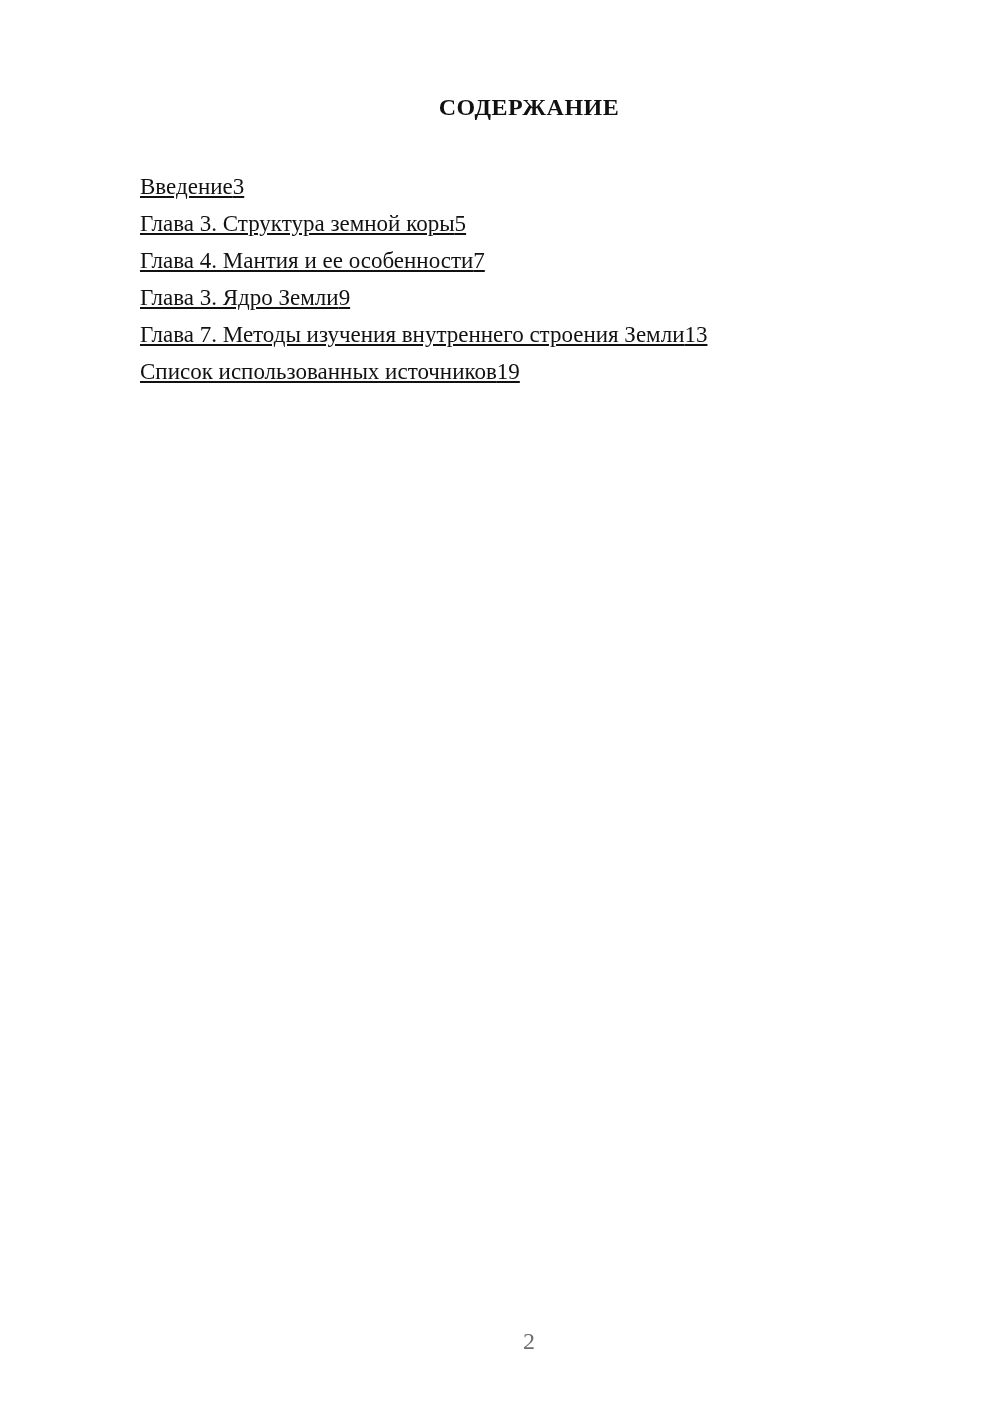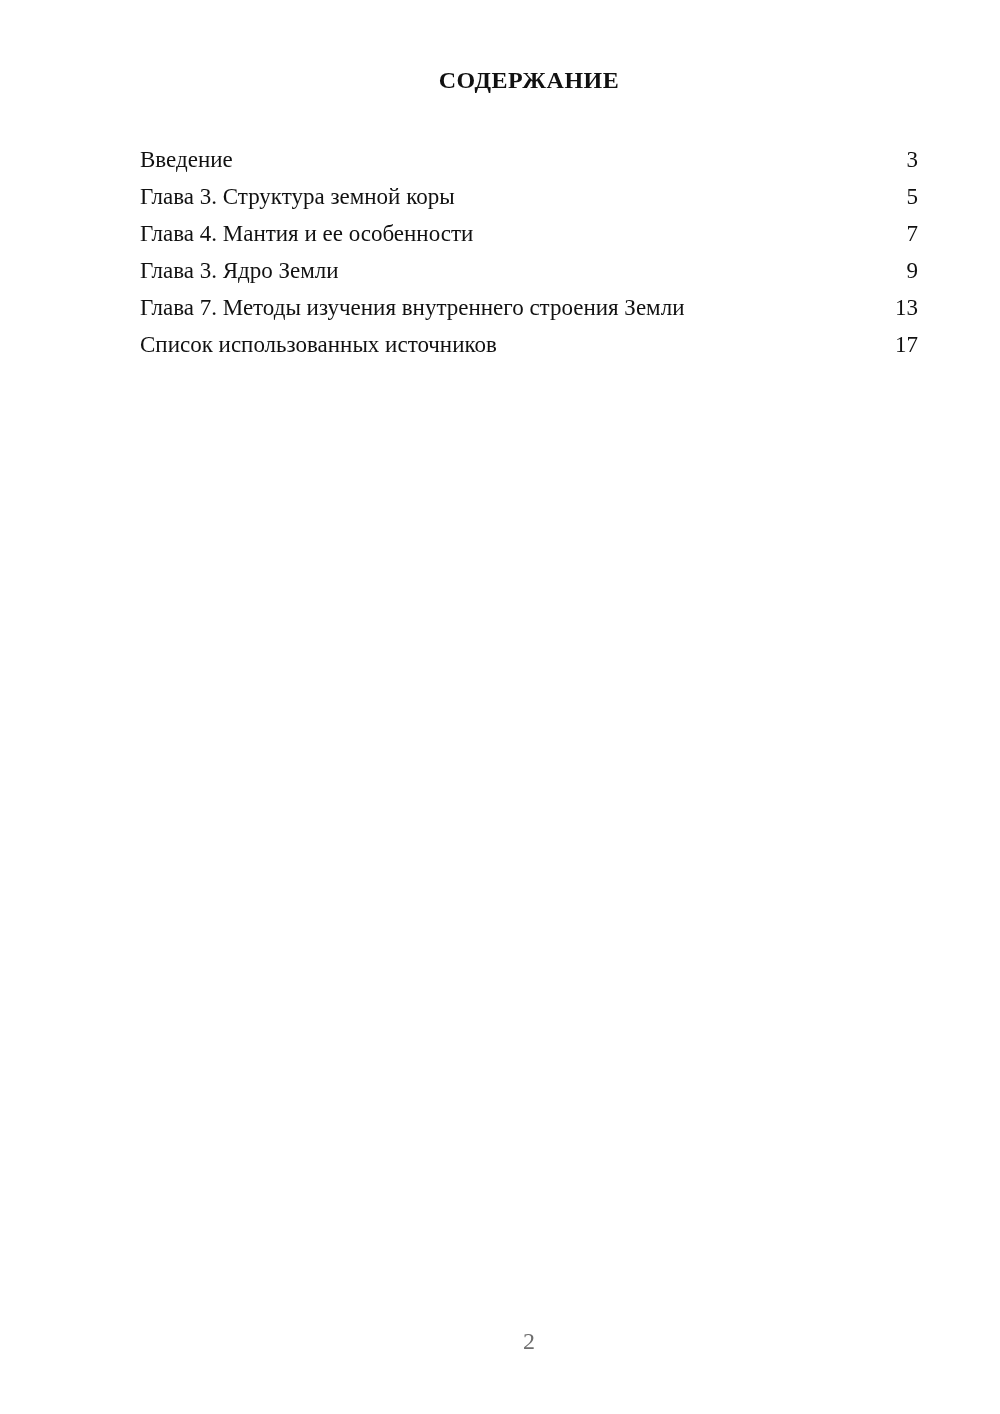--- a/index.html
+++ b/index.html
@@ -17,38 +17,39 @@
       box-sizing: border-box;
       margin: 0 auto;
       overflow: hidden;
     }
     .content {
       padding-left: 140px;
       padding-right: 82px;
     }
     .title {
       margin: 0;
-      padding-top: 66px;
+      padding-top: 93px;
       text-align: center;
       font-size: 24px;
       line-height: 29px;
       font-weight: bold;
       letter-spacing: 0.5px;
       color: #111111;
     }
     .toc {
       margin-top: 46px;
     }
     .toc-row {
       display: flex;
-      justify-content: space-between;
+      justify-content: flex-start;
       align-items: baseline;
       font-size: 23px;
       line-height: 37px;
       white-space: nowrap;
+      text-decoration: underline;
     }
     .toc-label {
       text-align: left;
     }
     .toc-page {
       text-align: right;
     }
     .footer {
       position: absolute;
       top: 1328px;
@@ -82,19 +83,19 @@
       <div class="toc-row">
         <span class="toc-label">Глава 3. Ядро Земли</span>
         <span class="toc-page">9</span>
       </div>
       <div class="toc-row">
         <span class="toc-label">Глава 7. Методы изучения внутреннего строения Земли</span>
         <span class="toc-page">13</span>
       </div>
       <div class="toc-row">
         <span class="toc-label">Список использованных источников</span>
-        <span class="toc-page">17</span>
+        <span class="toc-page">19</span>
       </div>
     </div>
   </div>
 
   <div class="footer">2</div>
 </div>
 
 </body></html>

